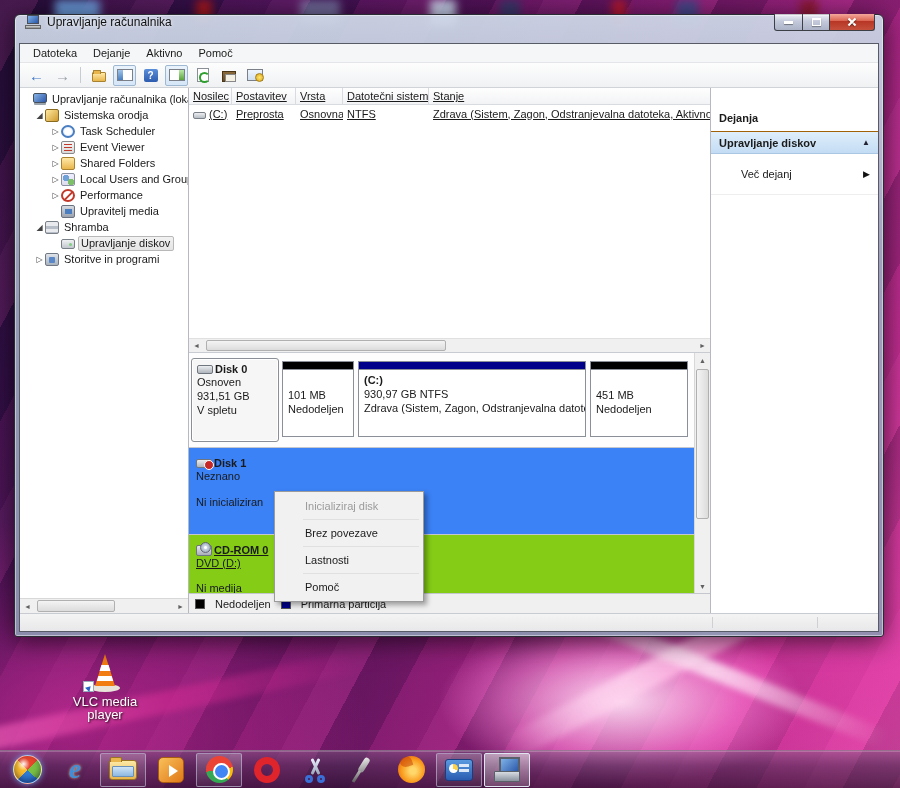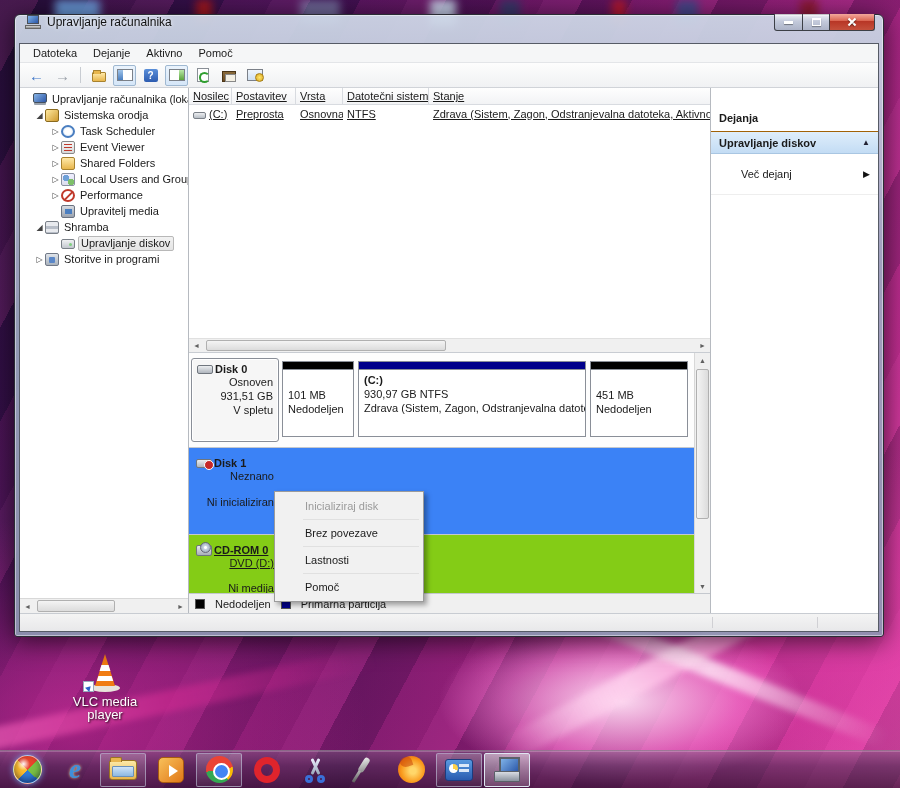--- a/index.html
+++ b/index.html
@@ -114,21 +114,21 @@
   .vc { padding:0 4px; white-space:nowrap; overflow:hidden; }
   .c0{width:43px;} .c1{width:64px;} .c2{width:47px;} .c3{width:86px;} .c4{flex:1;}
   .drive-ico { display:inline-block; width:13px; height:7px; background:linear-gradient(#eceef0,#b8bec6); border:1px solid #7a8088; border-radius:2px; vertical-align:-1px; margin-right:3px; }
 
   .center-hscroll { border-top:1px solid #e0e0e0; border-bottom:1px solid #c8ccd2; }
 
   .graphics { flex:1; position:relative; background:#fdfdfd; display:flex; min-height:0; }
   .disk-rows { flex:1; min-width:0; overflow:hidden; }
   .disk-row { position:relative; border-bottom:1px solid #c4c8ce; padding:5px 0 5px 2px; display:flex; }
   .disk-row.r0 { height:95px; } .disk-row.r1 { height:87px; background:#3b82f6; } .disk-row.r2 { height:61px; background:#84cc16; border-bottom:none;text-decoration:underline; }
-  .dlabel { width:88px; flex:none; padding:4px 5px;text-align:right; }
+  .dlabel { width:88px; flex:none; padding:4px 5px; }
   .dlabel.focused { border:1px solid #8a8f98; border-radius:3px; background:#f6f6f6; box-shadow:inset 0 0 0 1px #fff; }
   .dname { font-weight:bold; display:flex; align-items:center; gap:2px; }
   .dline { line-height:14px; }
   .dstate { margin-top:12px; }
   .hd-ico { width:16px; height:9px; background:linear-gradient(#eceef0,#b0b6be); border:1px solid #70767e; border-radius:2px; position:relative; flex:none; }
   .hd-ico.err:after { content:""; position:absolute; right:-3px; bottom:-3px; width:8px; height:8px; background:#c62828; border-radius:50%; border:1px solid #fff; }
   .cd-ico { width:16px; height:11px; background:linear-gradient(#e8eaee,#a8aeb8); border:1px solid #70767e; border-radius:2px; position:relative; flex:none; }
   .cd-ico:after { content:""; position:absolute; left:3px; top:-4px; width:9px; height:9px; border-radius:50%; background:radial-gradient(#fff 1px,#c8d4e0 2px,#8a98a8); border:1px solid #667; }
 
   .parts { display:flex; gap:4px; padding-left:3px; padding-top:3px; }

